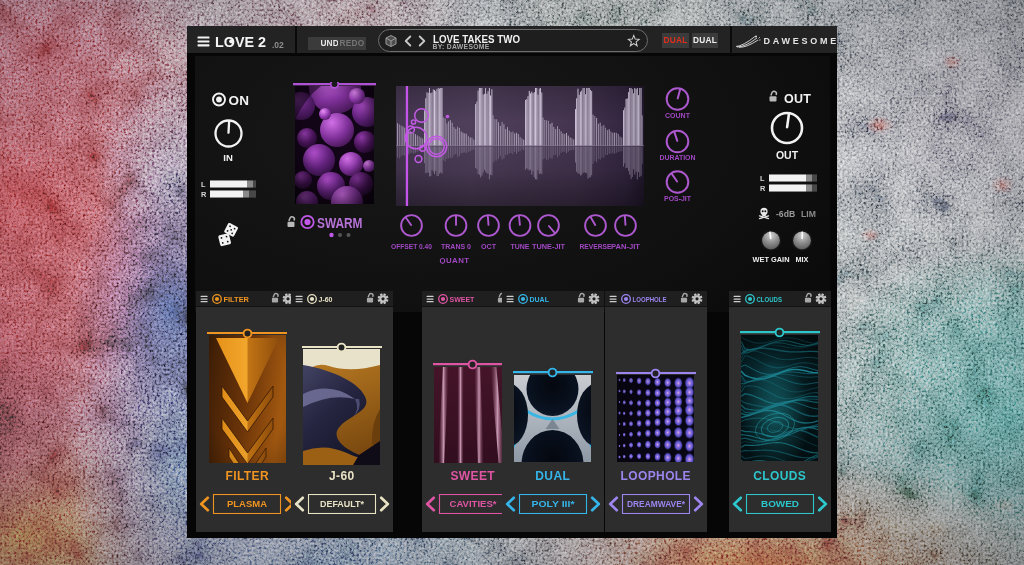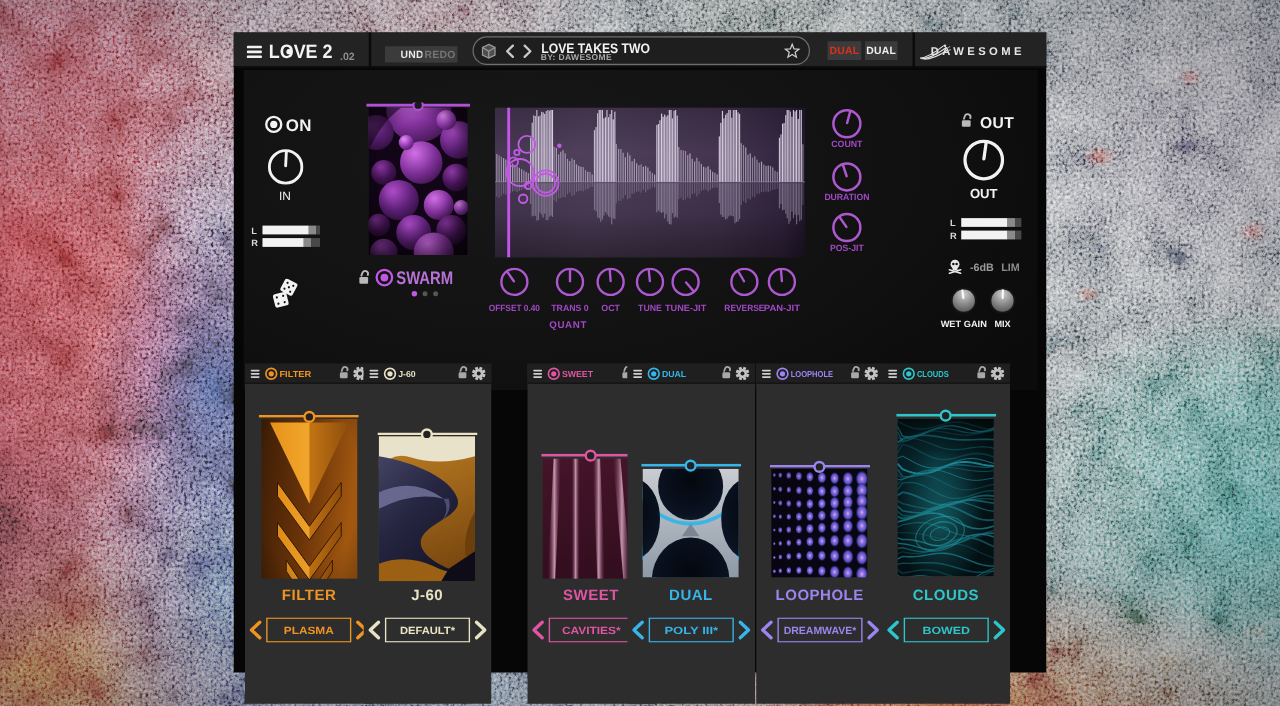--- a/index.html
+++ b/index.html
@@ -27,24 +27,24 @@
 radial-gradient(340px 240px at 960px 150px,rgba(152,146,164,0.75),rgba(152,146,164,0) 72%),
 radial-gradient(300px 200px at 980px 80px,rgba(150,148,160,0.8),rgba(150,148,160,0) 70%),
 radial-gradient(260px 120px at 600px 10px,rgba(120,130,122,0.7),rgba(120,130,122,0) 70%),
 radial-gradient(200px 90px at 350px 10px,rgba(168,118,124,0.75),rgba(168,118,124,0) 70%),
 linear-gradient(100deg,#a06a74 0%,#868e9a 42%,#7f908e 100%)}
 .vg{position:absolute;left:0;top:0;width:1024px;height:565px;background:radial-gradient(72% 72% at 50% 45%,rgba(0,0,0,0) 55%,rgba(25,22,35,0.28) 100%)}
 .plugin{position:absolute;left:186.5px;top:26px;width:650.5px;height:512px;background:#060606}
 .topbar{position:absolute;left:0;top:0;width:650.5px;height:28px;background:#232323;border-bottom:1.5px solid #060606}
 .btn{position:absolute;height:13px;background:#3b3b3b;font-size:8.3px;font-weight:bold;text-align:center;line-height:13px;letter-spacing:0.2px}
 .main{position:absolute;left:8px;top:29.5px;width:635px;height:256.5px;background:radial-gradient(480px 260px at 35% 30%,#181818,#101010 70%,#0b0b0b)}
-.panel{position:absolute;top:265px;width:102.5px;height:272px;background:#2d2d2d}
+.panel{position:absolute;top:265px;width:102.5px;height:241px;background:#2d2d2d}
 .phead{position:absolute;left:0;top:0;width:102.5px;height:16px;background:#1f1f1f;border-bottom:1px solid #121212}
 .pname{position:absolute;left:0;top:178px;width:102.5px;text-align:center;font-size:12px;font-weight:bold;letter-spacing:0.4px}
-.wlab{position:absolute;text-align:center;font-size:9.5px;font-weight:normal;color:#f2f2f2}
+.wlab{position:absolute;text-align:center;font-size:9.5px;font-weight:bold;color:#f2f2f2}
 </style></head><body>
 <div class="bg"></div>
 <svg class="abs" width="1024" height="565" style="left:0;top:0;opacity:0.5;mix-blend-mode:overlay">
 <filter id="n0" x="0" y="0" width="100%" height="100%">
 <feTurbulence type="fractalNoise" baseFrequency="0.028" numOctaves="4" seed="17"></feTurbulence>
 <feColorMatrix type="saturate" values="0"></feColorMatrix>
 <feComponentTransfer>
         <feFuncR type="linear" slope="2.2" intercept="-0.6"></feFuncR>
         <feFuncG type="linear" slope="2.2" intercept="-0.6"></feFuncG>
         <feFuncB type="linear" slope="2.2" intercept="-0.6"></feFuncB>
@@ -127,21 +127,21 @@
 <div class="abs" style="left:543.5px;top:0;width:2px;height:28px;background:#0a0a0a"></div>
 <svg class="abs" style="left:548px;top:8px" width="26" height="14" viewBox="0 0 26 14">
 <g stroke="#e0e0e0" fill="none" stroke-width="0.9">
 <path d="M 1 12.5 Q 8 12 20 2.5"></path>
           <path d="M 2 13 Q 10 13 22 4"></path>
           <path d="M 4 13.3 Q 12 13.5 23 6"></path>
         </g>
 <circle cx="21" cy="2.5" r="1" fill="#e0e0e0"></circle>
         <path d="M 23.5 4.5 l 1.5 -1.5 M 23.8 6.2 l 1.8 -0.4" stroke="#e0e0e0" stroke-width="0.7"></path>
 </svg>
-<div class="abs" style="left:558px;top:9.5px;font-size:9px;font-weight:bold;color:#e4e4e4;letter-spacing:2.75px">DAWESOME</div>
+<div class="abs" style="left:577px;top:9.5px;font-size:9px;font-weight:bold;color:#e4e4e4;letter-spacing:2.75px">DAWESOME</div>
 </div>
 <div class="main"></div>
 <svg class="abs" style="left:108.5px;top:60px" width="79" height="118" viewBox="0 0 79 118">
 <defs>
         <radialGradient id="sw0" cx="0.35" cy="0.28" r="0.95">
           <stop offset="0" stop-color="#d26fe8"></stop>
           <stop offset="0.5" stop-color="#7e3098"></stop>
           <stop offset="1" stop-color="#260a30"></stop>
         </radialGradient>
         <radialGradient id="sw1" cx="0.35" cy="0.28" r="0.95">
@@ -1057,21 +1057,21 @@
         <circle cx="5.5" cy="5.5" r="3.9" fill="#222" stroke="#9c85ef" stroke-width="1.9"></circle>
       </svg>
 <div class="pname" style="color:#9c85ef">LOOPHOLE</div>
 <svg class="abs" style="left:3.25px;top:203px" width="96" height="20" viewBox="0 0 96 20">
 <path d="M 8.8 3.8 L 2.2 10 L 8.8 16.2" fill="none" stroke="#9c85ef" stroke-width="2.7" stroke-linecap="round" stroke-linejoin="round"></path>
 <path d="M 87.2 3.8 L 93.8 10 L 87.2 16.2" fill="none" stroke="#9c85ef" stroke-width="2.7" stroke-linecap="round" stroke-linejoin="round"></path>
 <rect x="14.5" y="0.5" width="67" height="19" fill="none" stroke="#9c85ef" stroke-width="1.1"></rect>
 <text x="48" y="13" fill="#9c85ef" font-size="8.4" font-weight="bold" text-anchor="middle" textLength="58" lengthAdjust="spacingAndGlyphs">DREAMWAVE*</text>
 </svg>
 </div>
-    <div class="panel" style="left:519px">
+    <div class="panel" style="left:542px">
 <div class="phead">
 <svg width="102.5" height="16" viewBox="0 0 102.5 16">
 <rect x="4.5" y="4.8" width="7.2" height="1.3" rx="0.7" fill="#cfcfcf"></rect>
           <rect x="4.5" y="7.4" width="7.2" height="1.3" rx="0.7" fill="#cfcfcf"></rect>
           <rect x="4.5" y="10.0" width="7.2" height="1.3" rx="0.7" fill="#cfcfcf"></rect>
 <circle cx="21" cy="8" r="4.3" fill="none" stroke="#2cc6cb" stroke-width="1.3"></circle>
           <circle cx="21" cy="8" r="2.1" fill="#2cc6cb"></circle>
 <text x="27.5" y="10.6" fill="#2cc6cb" font-size="7" font-weight="bold" textLength="25.5" lengthAdjust="spacingAndGlyphs">CLOUDS</text>
 <g stroke="#a8a8a8" fill="none" stroke-width="1.4">
             <path d="M 77.264 6.9799999999999995 v -2.604 a 2.0460000000000003 2.0460000000000003 0 0 1 4.0920000000000005 0 v 0.6200000000000001" transform="rotate(20 79 6.359999999999999)"></path>

